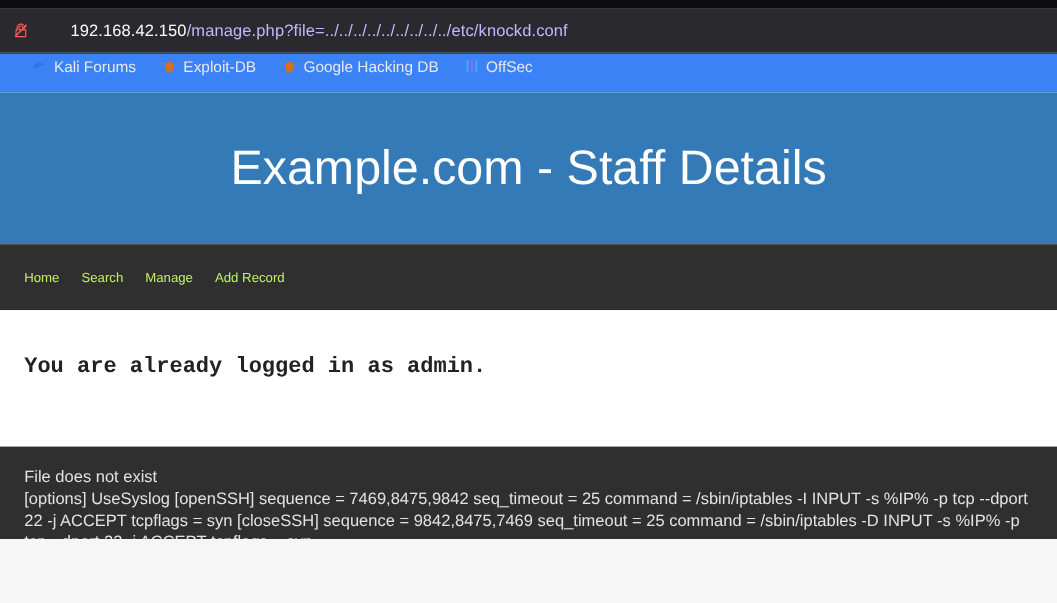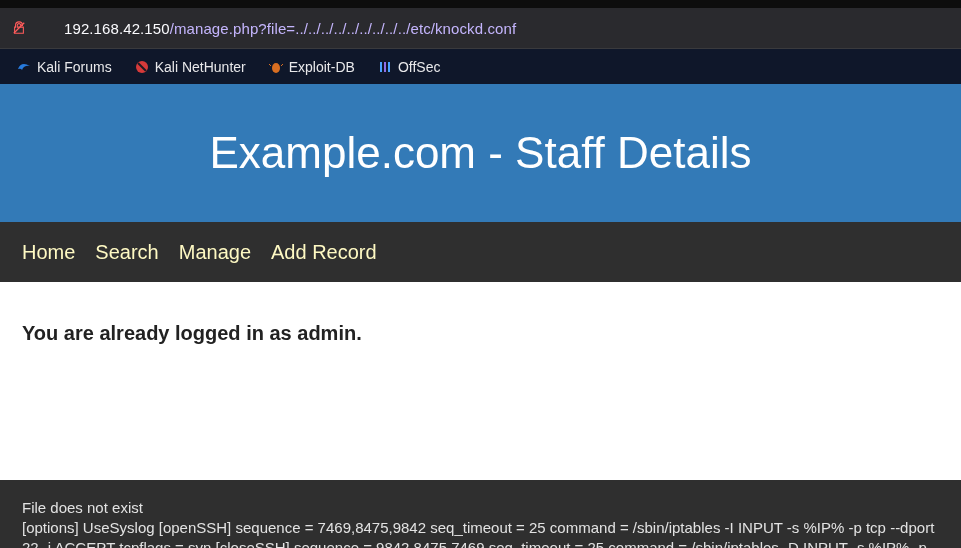--- a/index.html
+++ b/index.html
@@ -26,24 +26,24 @@
     align-items: center;
     justify-content: center;
   }
   .url-text { white-space: nowrap; letter-spacing: 0.1px; }
   .url-text .host { color: #fbfbfe; margin-left: 28px; }
   .url-text .path { color: #c4b5fd; }
 
   
   .bookmarks-bar {
     height: 36px;
-    background: #0f172a;
+    background: #3b82f6;
     display: flex;
-    align-items: center;
-    padding: 0 12px;
+    align-items: flex-start;
+    padding: 0 24px;
     gap: 14px;
     color: #e8e8ea;
     font-size: 14px;
     border-top: 1px solid #3a3a3d;
   }
   .bookmark-item {
     display: flex;
     align-items: center;
     gap: 5px;
     cursor: pointer;
@@ -67,32 +67,33 @@
   
   .nav-menu {
     height: 60px;
     background: #2f2f2f;
     display: flex;
     align-items: center;
     padding: 0 22px;
     gap: 20px;
   }
   .nav-menu a {
-    color: #fef9c3;
+    color: #bef264;
     text-decoration: none;
-    font-size: 20px;
+    font-size: 12px;
     padding: 10px 0;
     cursor: pointer;
   }
 
   
   .content {
     background: #fff;
-    height: 198px;
+    height: 124px;
     padding: 40px 22px 22px 22px;
+    font-family: Liberation Mono, monospace;
   }
   .content h2 { font-size: 20px; font-weight: 700; color: #222; }
 
   
   .file-output {
     background: #2f2f2f;
     color: #e2e2e2;
     padding: 18px 22px 22px 22px;
     font-size: 15px;
     line-height: 1.32;
@@ -122,35 +123,36 @@
     <span class="bm-icon">
       <svg viewBox="0 0 16 16" width="16" height="16">
           <path d="M2 10 Q5 2 14 7 Q8 6 6 11 Q5 9 2 10" fill="#277bde"></path>
         </svg>
     </span>
     <span>Kali Forums</span>
   </div>
   <div class="bookmark-item">
     <span class="bm-icon">
       <svg viewBox="0 0 16 16" width="16" height="16">
-          <circle cx="8" cy="8" r="6" fill="#d73a3a"></circle>
-          <path d="M4 4 L12 12" stroke="#1c1b22" stroke-width="2"></path>
+          <ellipse cx="8" cy="9" rx="4" ry="5" fill="#d86e21"></ellipse>
+          <line x1="3" y1="7" x2="1" y2="5" stroke="#d86e21"></line>
+          <line x1="13" y1="7" x2="15" y2="5" stroke="#d86e21"></line>
         </svg>
     </span>
-    <span>Kali NetHunter</span>
+    <span>Exploit-DB</span>
   </div>
   <div class="bookmark-item">
     <span class="bm-icon">
       <svg viewBox="0 0 16 16" width="16" height="16">
           <ellipse cx="8" cy="9" rx="4" ry="5" fill="#d86e21"></ellipse>
           <line x1="3" y1="7" x2="1" y2="5" stroke="#d86e21"></line>
           <line x1="13" y1="7" x2="15" y2="5" stroke="#d86e21"></line>
         </svg>
     </span>
-    <span>Exploit-DB</span>
+    <span>Google Hacking DB</span>
   </div>
   <div class="bookmark-item">
     <span class="bm-icon">
       <svg viewBox="0 0 16 16" width="16" height="16">
           <path d="M4 3v10" stroke="#4aa3ff" stroke-width="2"></path>
           <path d="M8 3v10" stroke="#8f6fe6" stroke-width="2"></path>
           <path d="M12 3v10" stroke="#4aa3ff" stroke-width="2"></path>
         </svg>
     </span>
     <span>OffSec</span>

